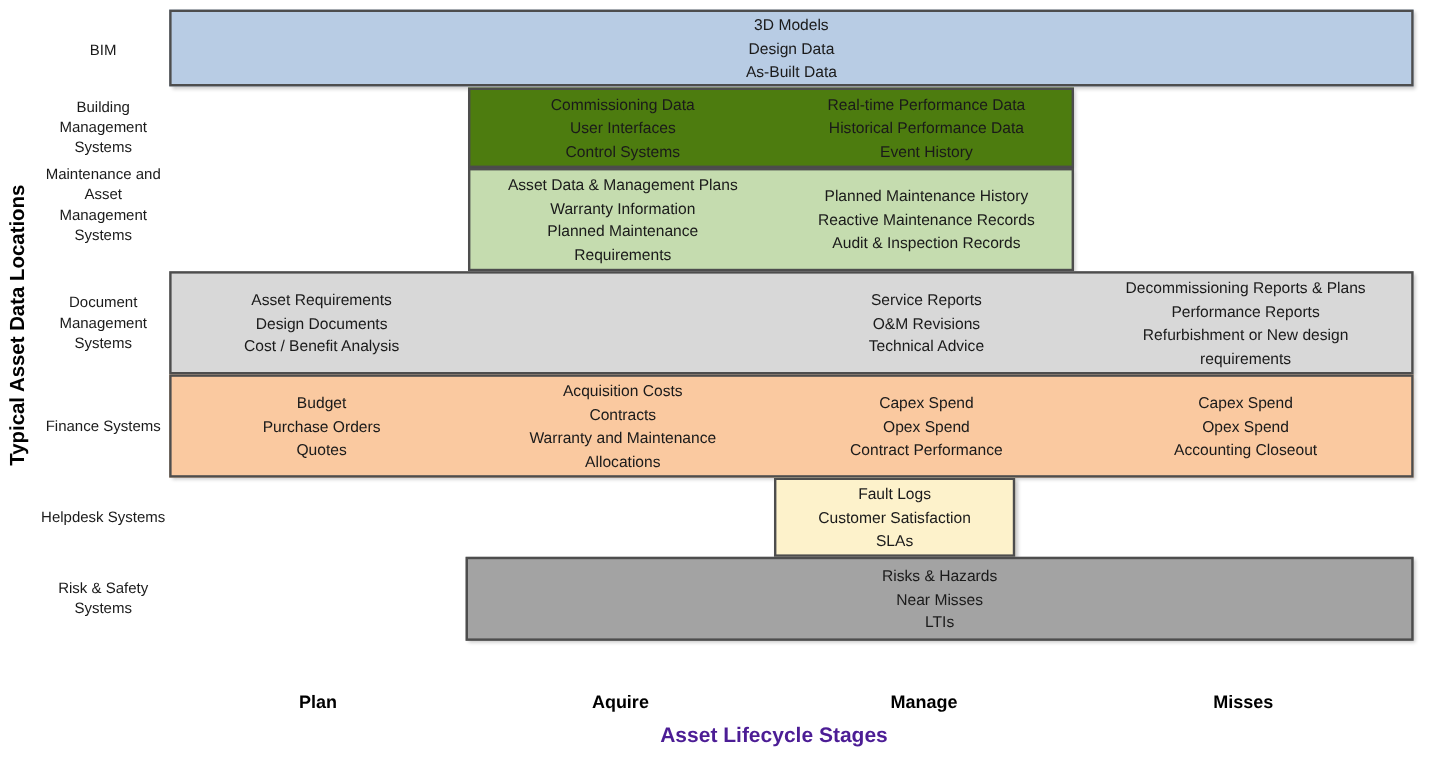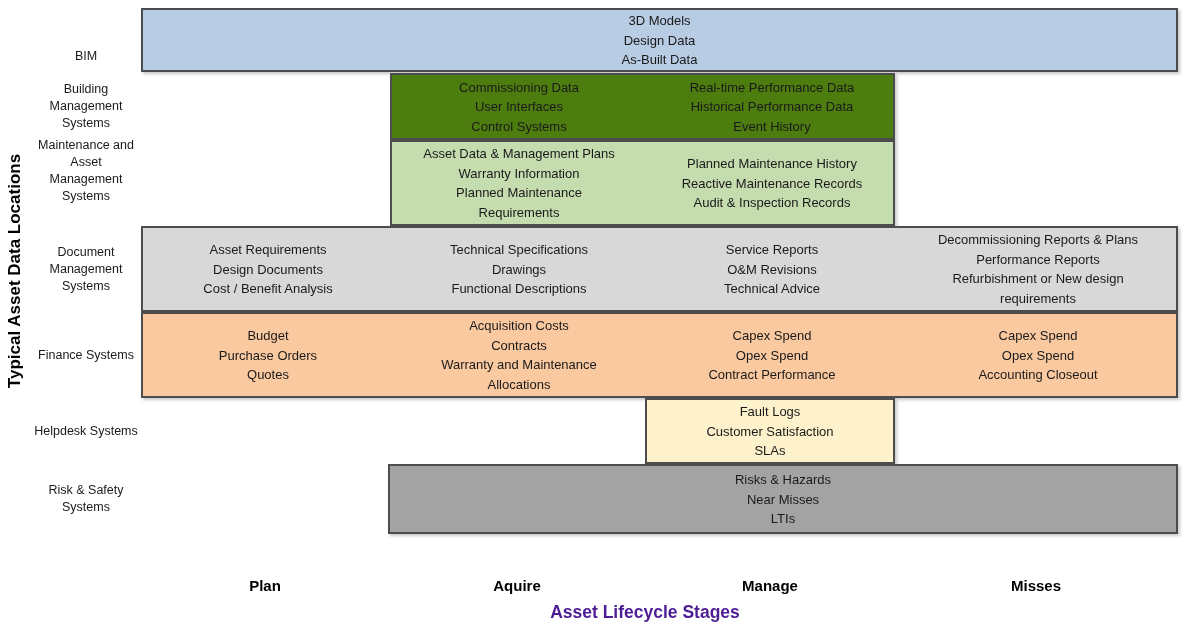--- a/index.html
+++ b/index.html
@@ -45,21 +45,21 @@
   .block-full{left:0;width:100%;}
 </style>
 </head>
 <body>
 
 <div class="canvas">
 
   <div class="y-axis-title">Typical Asset Data Locations</div>
   <div class="x-axis-title">Asset Lifecycle Stages</div>
 
-  <div class="row-label" style="top:24px;height:64px">BIM</div>
+  <div class="row-label" style="top:10px;height:64px">BIM</div>
   <div class="row-label" style="top:73px;height:67px">Building
 Management
 Systems</div>
   <div class="row-label" style="top:128px;height:86px">Maintenance and
 Asset
 Management
 Systems</div>
   <div class="row-label" style="top:226px;height:86px">Document
 Management
 Systems</div>
@@ -90,23 +90,20 @@
 Requirements</div>
     <div class="block" style="left:255px;width:250px">Planned Maintenance History
 Reactive Maintenance Records
 Audit &amp; Inspection Records</div>
   </div>
 
   <div class="bar" style="left: 141px; top: 226px; width: 1037px; height: 86px; background-color: rgb(216, 216, 216);">
     <div class="block" style="left:0px;width:250px">Asset Requirements
 Design Documents
 Cost / Benefit Analysis</div>
-    <div class="block" style="left:251px;width:250px">Technical Specifications
-Drawings
-Functional Descriptions</div>
     <div class="block" style="left:504px;width:250px">Service Reports
 O&amp;M Revisions
 Technical Advice</div>
     <div class="block" style="left:770px;width:250px">Decommissioning Reports &amp; Plans
 Performance Reports
 Refurbishment or New design
 requirements</div>
   </div>
 
   <div class="bar" style="left: 141px; top: 312px; width: 1037px; height: 86px; background-color: rgb(250, 201, 160);">
@@ -118,21 +115,21 @@
 Warranty and Maintenance
 Allocations</div>
     <div class="block" style="left:504px;width:250px">Capex Spend
 Opex Spend
 Contract Performance</div>
     <div class="block" style="left:770px;width:250px">Capex Spend
 Opex Spend
 Accounting Closeout</div>
   </div>
 
-  <div class="bar" style="left: 645px; top: 398px; width: 250px; height: 66px; background-color: rgb(253, 242, 203);">
+  <div class="bar" style="left: 645px; top: 398px; width: 201px; height: 66px; background-color: rgb(253, 242, 203);">
     <div class="block block-full">Fault Logs
 Customer Satisfaction
 SLAs</div>
   </div>
 
   <div class="bar" style="left: 388px; top: 464px; width: 790px; height: 70px; background-color: #a3a3a3;">
     <div class="block block-full">Risks &amp; Hazards
 Near Misses
 LTIs</div>
   </div>

